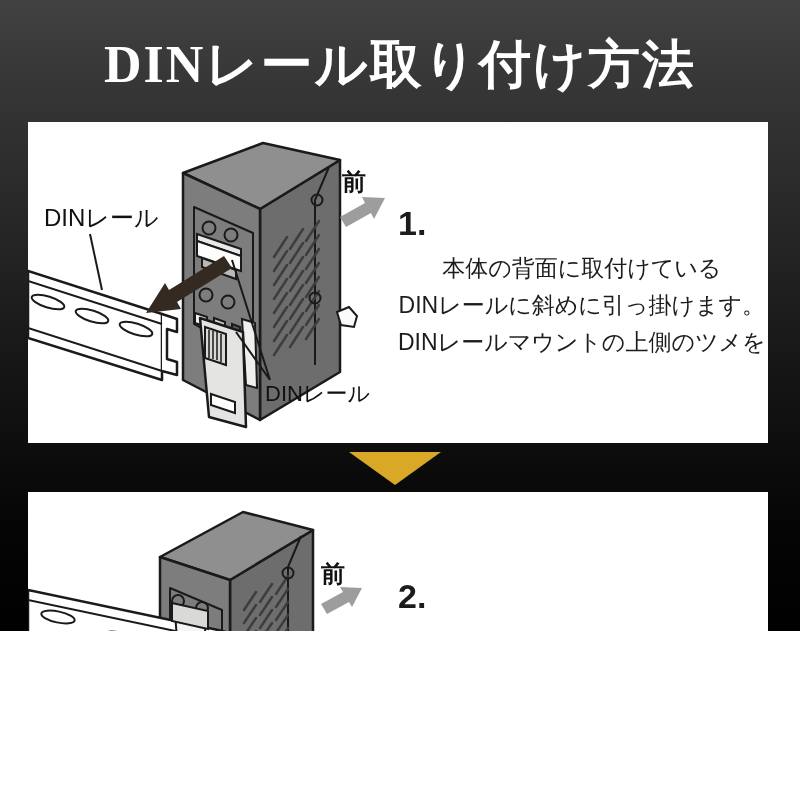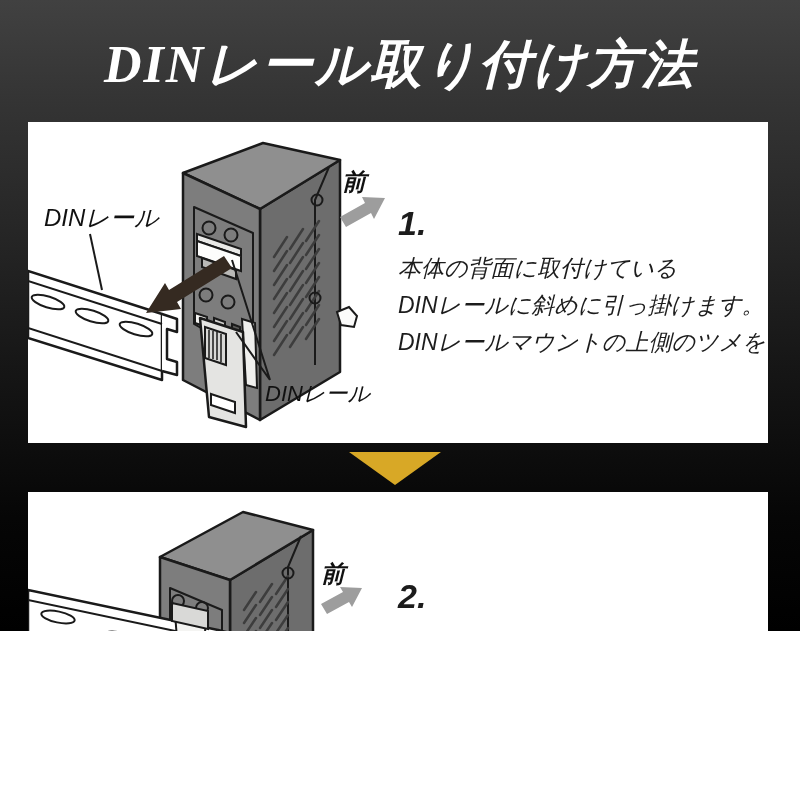--- a/index.html
+++ b/index.html
@@ -2,21 +2,20 @@
 <html><head>
 <meta charset="utf-8">
 <style>
   html,body{margin:0;padding:0;}
   .page{
     position:relative;
     width:800px;height:631px;
     overflow:hidden;
     background:linear-gradient(180deg,#414141 0%,#343434 16%,#252525 38%,#161616 58%,#060606 82%,#000 100%);
     font-family:"Liberation Sans","DejaVu Sans",sans-serif;
-    font-style:italic;
   }
   .title{
     position:absolute;left:0;top:30px;width:100%;
     text-align:center;
     font-family:"Liberation Serif","DejaVu Serif",serif;
     font-size:52px;font-weight:600;letter-spacing:2px;
     color:#ffffff;
   }
   .panel{
     position:absolute;left:28px;width:740px;
@@ -31,21 +30,21 @@
     border-left:46px solid transparent;
     border-right:46px solid transparent;
     border-top:33px solid #d8a826;
   }
   .step-number{
     position:absolute;left:370px;
     font-size:34px;font-weight:700;color:#1c1c1c;line-height:38px;
   }
   .step-lines{
     position:absolute;left:370px;
-    font-size:23px;color:#1c1c1c;
+    font-size:23px;color:#1c1c1c;text-align:center;
   }
   .p1 .step-number{top:82px;}
   .p1 .step-lines{top:128px;line-height:37px;}
   .p2 .step-number{top:85px;}
   .p2 .step-lines{top:126px;line-height:36px;}
   .diagram-label{
     position:absolute;color:#111;font-size:24px;line-height:27px;white-space:nowrap;
   }
   .label-din-rail{left:16px;top:82px;}
   .label-front-1{left:314px;top:46px;font-weight:600;}

